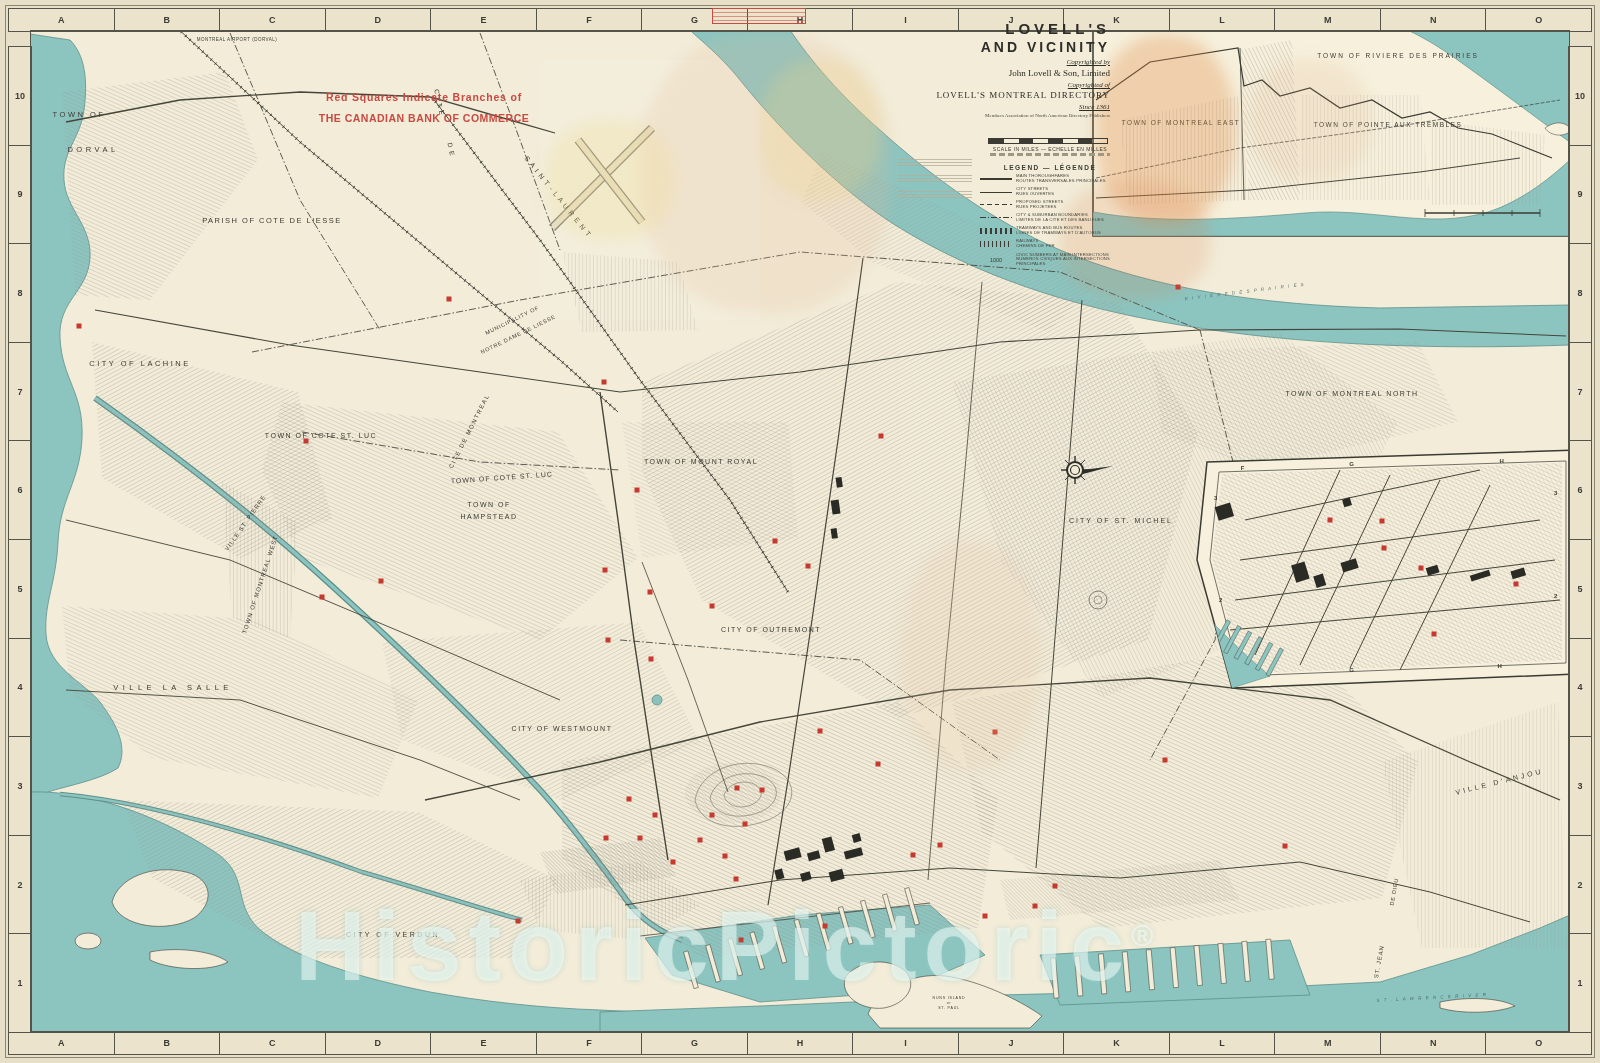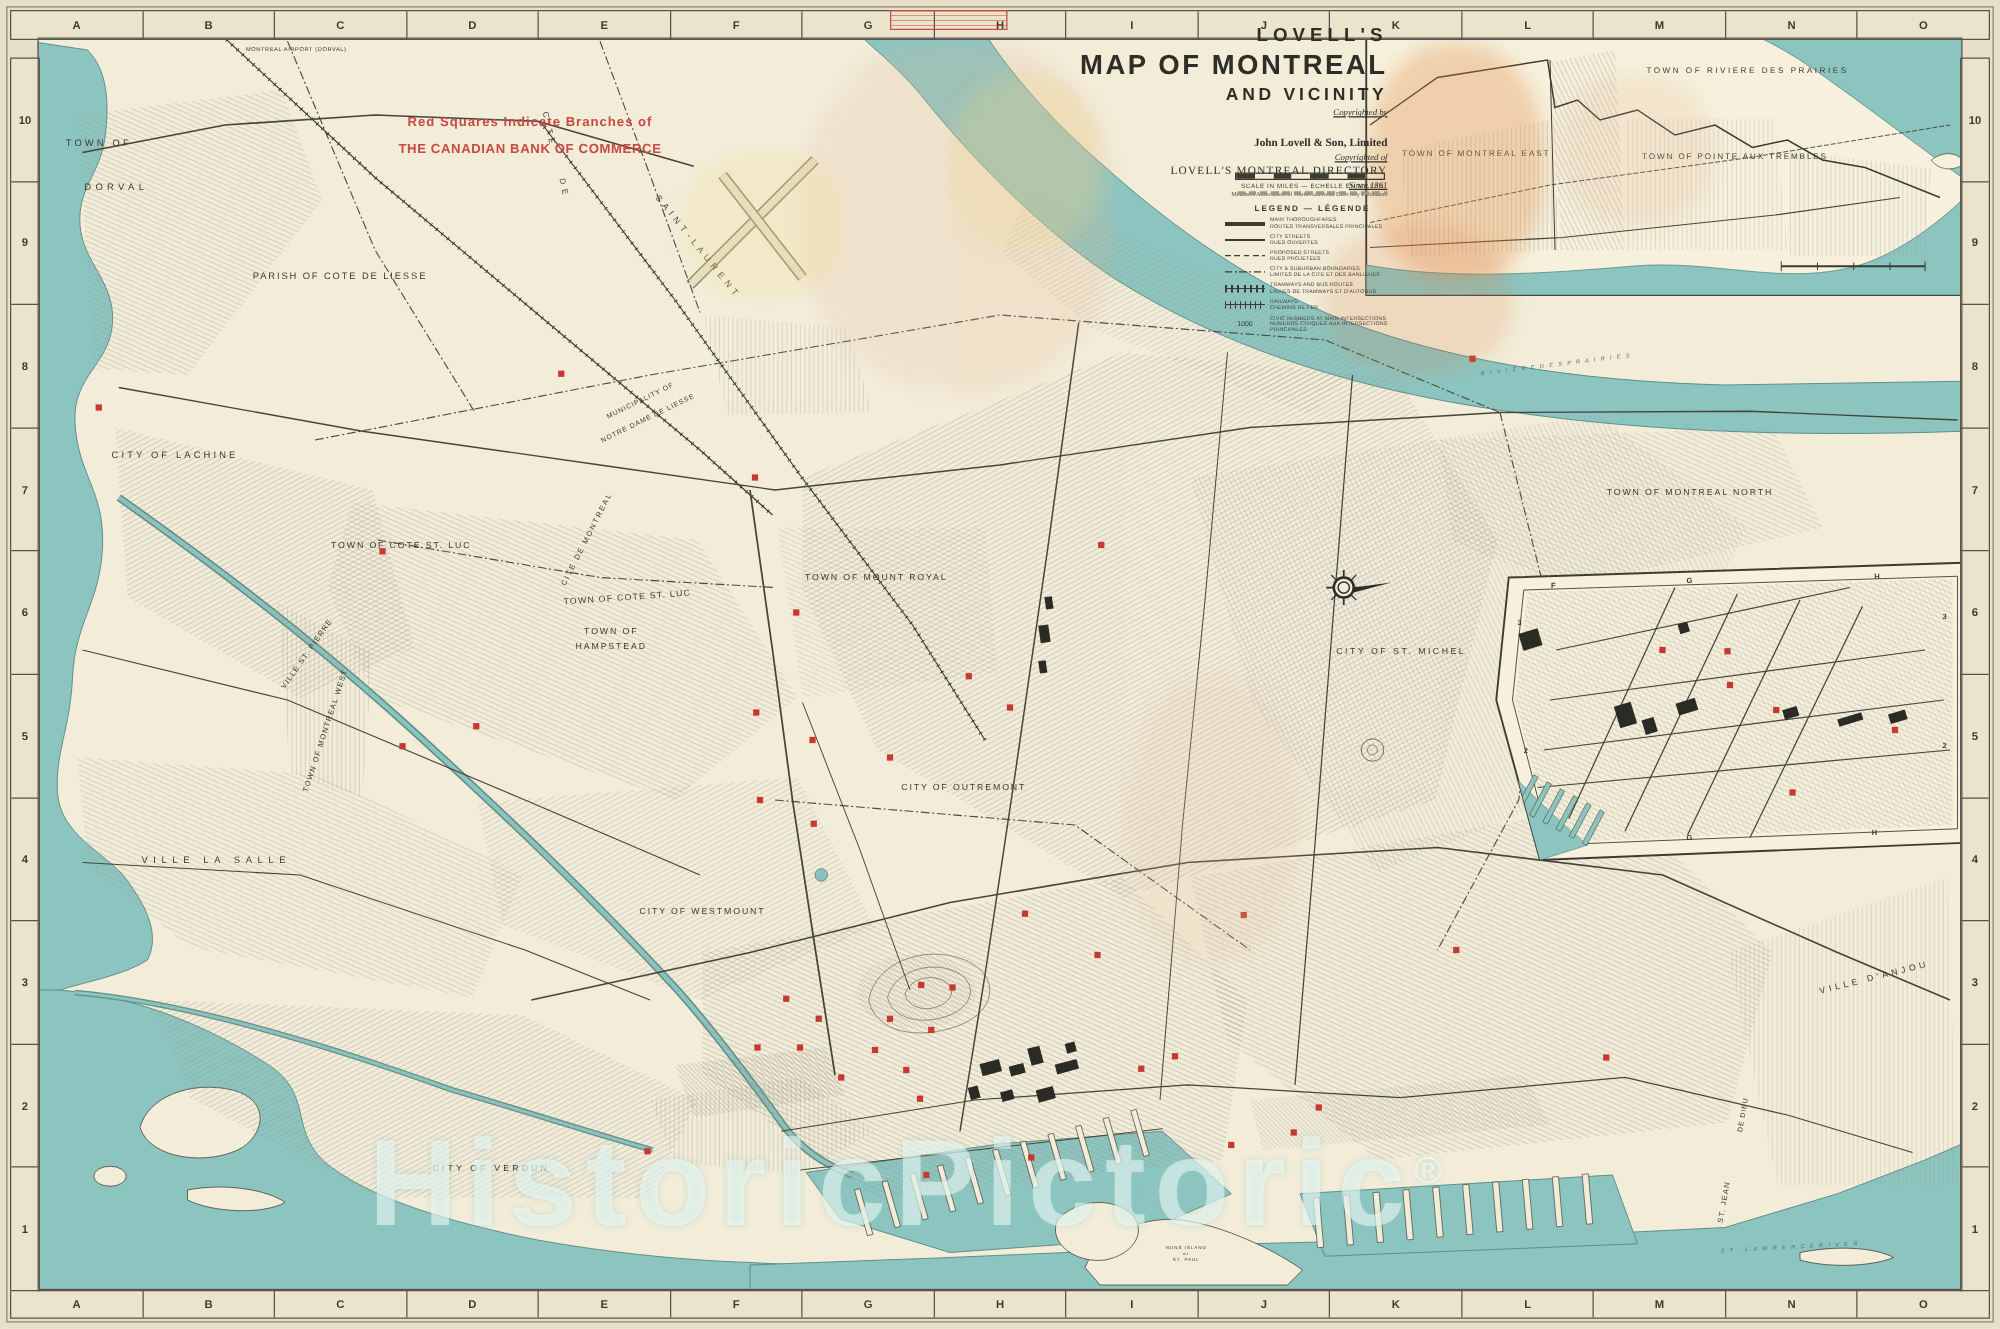--- a/index.html
+++ b/index.html
@@ -23,21 +23,21 @@
   #map-svg{position:absolute;left:30px;top:30px;width:1540px;height:1003px;z-index:1;}
   #map-svg text{font-family:"Liberation Sans",sans-serif;}
   
   .ghost{position:absolute;z-index:2;border-radius:45%;filter:blur(7px);pointer-events:none;}
   
   .title-block{position:absolute;left:845px;top:20px;width:265px;text-align:right;z-index:4;color:#2e2e28;}
   .t-lovells{font-size:15px;font-weight:bold;letter-spacing:4px;}
   .t-map{font-size:22px;font-weight:bold;letter-spacing:2px;margin-top:2px;}
   .t-vic{font-size:14px;font-weight:bold;letter-spacing:3px;margin-top:2px;}
   .t-serif-i{font-family:"Liberation Serif",serif;font-style:italic;font-size:7px;margin-top:3px;text-decoration:underline;}
-  .t-serif{font-family:"Liberation Serif",serif;font-size:9px;margin-top:15px;font-weight:bold;}
+  .t-serif{font-family:"Liberation Serif",serif;font-size:9px;margin-top:2px;}
   .t-dir{font-family:"Liberation Serif",serif;font-size:9px;letter-spacing:1px;margin-top:1px;}
   .t-tiny{font-family:"Liberation Serif",serif;font-size:5px;margin-top:2px;color:#4a4a40;}
   
   .scale-legend{position:absolute;left:980px;top:138px;width:140px;z-index:4;color:#3b3b33;}
   .scalebar{display:flex;height:3.5px;border:1px solid #3b3b33;width:118px;margin-left:8px;}
   .scalebar span{flex:1;}
   .scalebar span:nth-child(odd){background:#3b3b33;}
   .scale-label{font-size:5px;letter-spacing:.5px;text-align:center;margin-top:2px;}
   .scale-sub{height:3px;margin:1px 10px 0 10px;background:repeating-linear-gradient(90deg,#9d9783 0 6px,transparent 6px 9px);}
   .legend-title{font-size:6.5px;letter-spacing:1.5px;text-align:center;margin-top:8px;font-weight:bold;}
@@ -479,21 +479,20 @@
     <div class="cell">4</div>
     <div class="cell">3</div>
     <div class="cell">2</div>
     <div class="cell">1</div>
   </div>
 <div class="map-edge"></div>
 <div class="red-box"></div>
 
 <div class="title-block">
   <div class="t-lovells">LOVELL'S</div>
-  <div class="t-map">MAP OF MONTREAL</div>
   <div class="t-vic">AND VICINITY</div>
   <div class="t-serif-i">Copyrighted by</div>
   <div class="t-serif">John Lovell &amp; Son, Limited</div>
   <div class="t-serif-i">Copyrighted of</div>
   <div class="t-dir">LOVELL'S MONTREAL DIRECTORY</div>
   <div class="t-serif-i">Since 1361</div>
   <div class="t-tiny">Members Association of North American Directory Publishers</div>
 </div>
 
 <div class="scale-legend">

